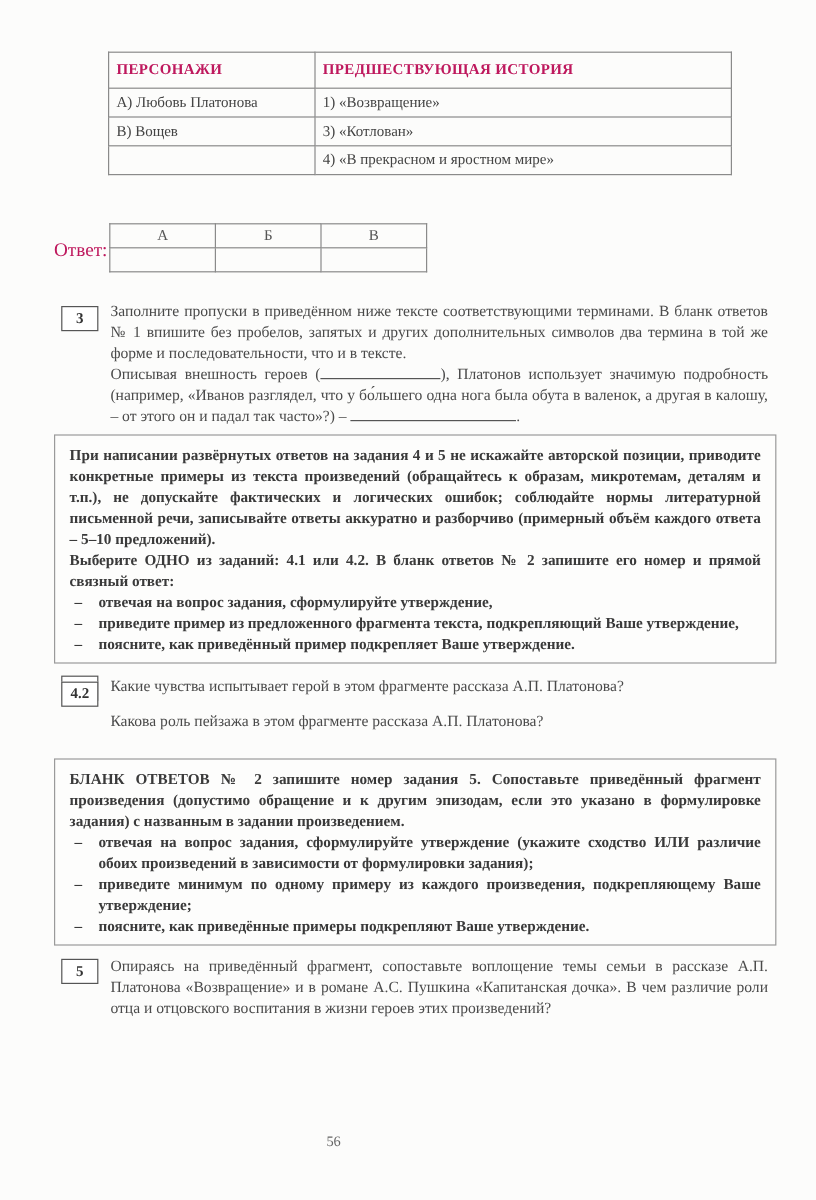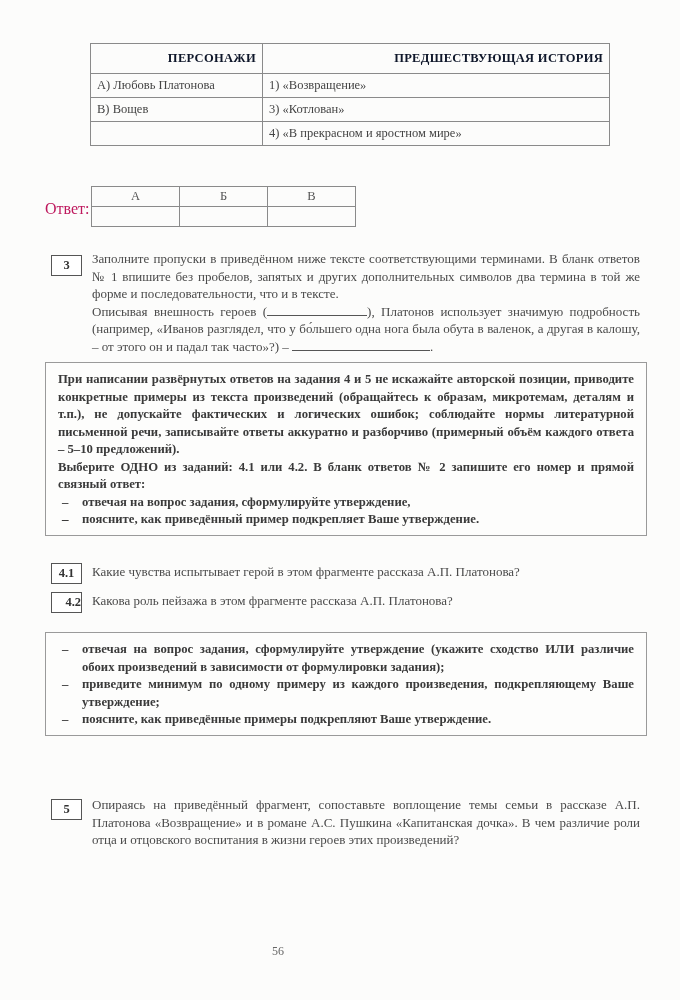--- a/index.html
+++ b/index.html
@@ -11,21 +11,21 @@
   .abs { position: absolute; }
 
   
   table.match {
     position: absolute; left: 90px; top: 43px; width: 520px;
     border-collapse: collapse; font-size: 12.5px; color: #444;
   }
   table.match td, table.match th {
     border: 1px solid #8a8a8a; height: 23px; padding: 0 6px; vertical-align: middle;
   }
-  table.match th { font-weight: bold; font-size: 12.5px; letter-spacing: 0.3px; color: #0f172a; text-align: right; height: 29px; }
+  table.match th { font-weight: bold; font-size: 12.5px; letter-spacing: 0.3px; color: #be185d; text-align: left; height: 29px; }
   table.match col.c1 { width: 172px; }
 
   
   .answer-label { left: 45px; top: 200px; font-size: 16px; color: #be185d; }
   table.answer {
     position: absolute; left: 91px; top: 186px; border-collapse: collapse; font-size: 12.5px; color: #555;
   }
   table.answer td { border: 1px solid #8a8a8a; width: 87px; height: 19px; text-align: center; padding: 0; }
 
   
@@ -103,31 +103,32 @@
 <div class="task-text" style="top:250px;">
   <p>Заполните пропуски в приведённом ниже тексте соответствующими терминами. В бланк ответов № 1 впишите без пробелов, запятых и других дополнительных символов два термина в той же форме и последовательности, что и в тексте.</p>
   <p><span>Описывая внешность героев (</span><span class="blank" style="width:100px;"></span><span>), Платонов использует значимую подробность (например, «Иванов разглядел, что у бо́льшего одна нога была обута в валенок, а другая в калошу, – от этого он и падал так часто»?) – </span><span class="blank" style="width:138px;"></span><span>.</span></p>
 </div>
 
 <div class="frame" style="top:362px;">
   <p>При написании развёрнутых ответов на задания 4 и 5 не искажайте авторской позиции, приводите конкретные примеры из текста произведений (обращайтесь к образам, микротемам, деталям и т.п.), не допускайте фактических и логических ошибок; соблюдайте нормы литературной письменной речи, записывайте ответы аккуратно и разборчиво (примерный объём каждого ответа – 5–10 предложений).</p>
   <p>Выберите ОДНО из заданий: 4.1 или 4.2. В бланк ответов № 2 запишите его номер и прямой связный ответ:</p>
   <ul>
     <li><span class="dash">–</span><span>отвечая на вопрос задания, сформулируйте утверждение,</span></li>
-    <li><span class="dash">–</span></li>
+    <li><span class="dash">–</span><span>приведите пример из предложенного фрагмента текста, подкрепляющий Ваше утверждение,</span></li>
     <li><span class="dash">–</span><span>поясните, как приведённый пример подкрепляет Ваше утверждение.</span></li>
   </ul>
 </div>
 
 <div class="num" style="top:563px;">4.1</div>
 <div class="task-text" style="top:563px;">Какие чувства испытывает герой в этом фрагменте рассказа А.П. Платонова?</div>
-<div class="num" style="top:592px;text-align:right;">4.2</div>
+<div class="num" style="top:568px;">4.2</div>
 <div class="task-text" style="top:592px;">Какова роль пейзажа в этом фрагменте рассказа А.П. Платонова?</div>
 
 <div class="frame" style="top:632px;">
+  <p>БЛАНК ОТВЕТОВ № 2 запишите номер задания 5. Сопоставьте приведённый фрагмент произведения (допустимо обращение и к другим эпизодам, если это указано в формулировке задания) с названным в задании произведением.</p>
   <ul>
     <li><span class="dash">–</span><span>отвечая на вопрос задания, сформулируйте утверждение (укажите сходство ИЛИ различие обоих произведений в зависимости от формулировки задания);</span></li>
     <li><span class="dash">–</span><span>приведите минимум по одному примеру из каждого произведения, подкрепляющему Ваше утверждение;</span></li>
     <li><span class="dash">–</span><span>поясните, как приведённые примеры подкрепляют Ваше утверждение.</span></li>
   </ul>
 </div>
 
 <div class="num" style="top:799px;">5</div>
 <div class="task-text" style="top:796px;">Опираясь на приведённый фрагмент, сопоставьте воплощение темы семьи в рассказе А.П. Платонова «Возвращение» и в романе А.С. Пушкина «Капитанская дочка». В чем различие роли отца и отцовского воспитания в жизни героев этих произведений?</div>
 

